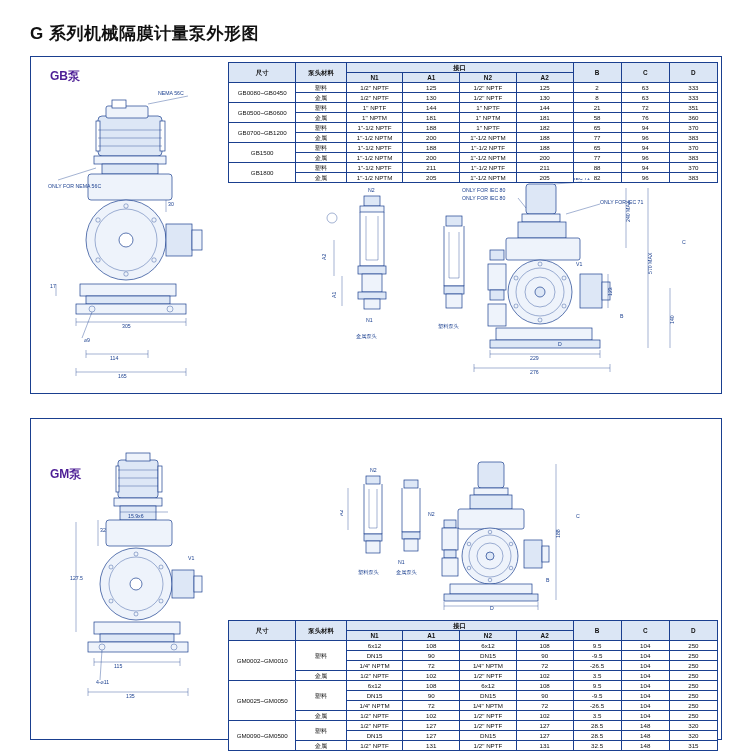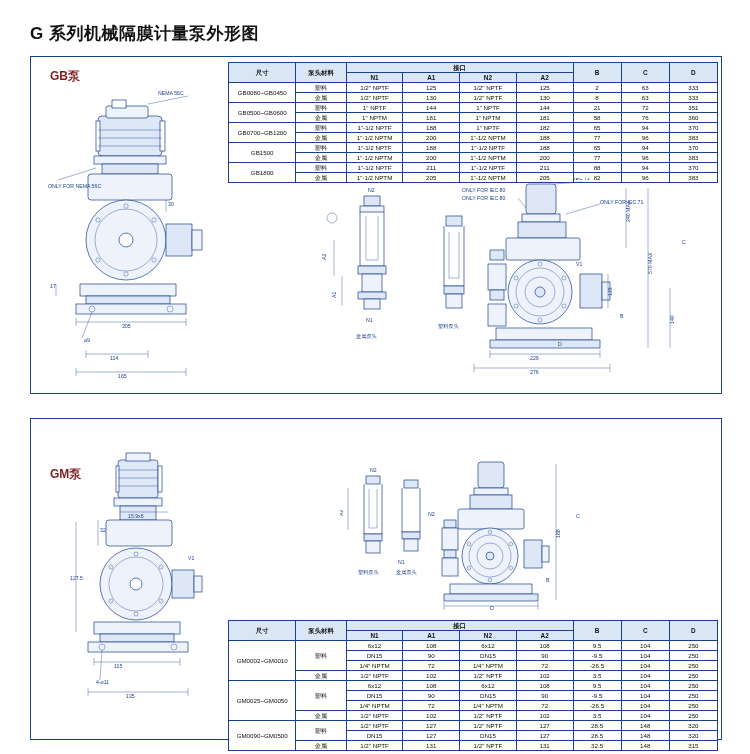--- a/index.html
+++ b/index.html
@@ -22,21 +22,21 @@
     border:1px solid #1a3f8f;
     background:#fff;
   }
   .panel-1{left:30px;top:56px;width:690px;height:336px;}
   .panel-2{left:30px;top:418px;width:690px;height:320px;}
   .panel-label{
     position:absolute;
     background:#fff;
     font-size:12px;font-weight:bold;
     padding:0 6px;
-    color:#7f1d1d;
+    color:#4c1d95;
   }
   .panel-label-1{left:44px;top:68px;}
   .panel-label-2{left:44px;top:430px;margin-top:36px;}
 
   
   table.dimtable{
     position:absolute;
     border-collapse:collapse;
     font-size:6.2px;
     color:#111;

